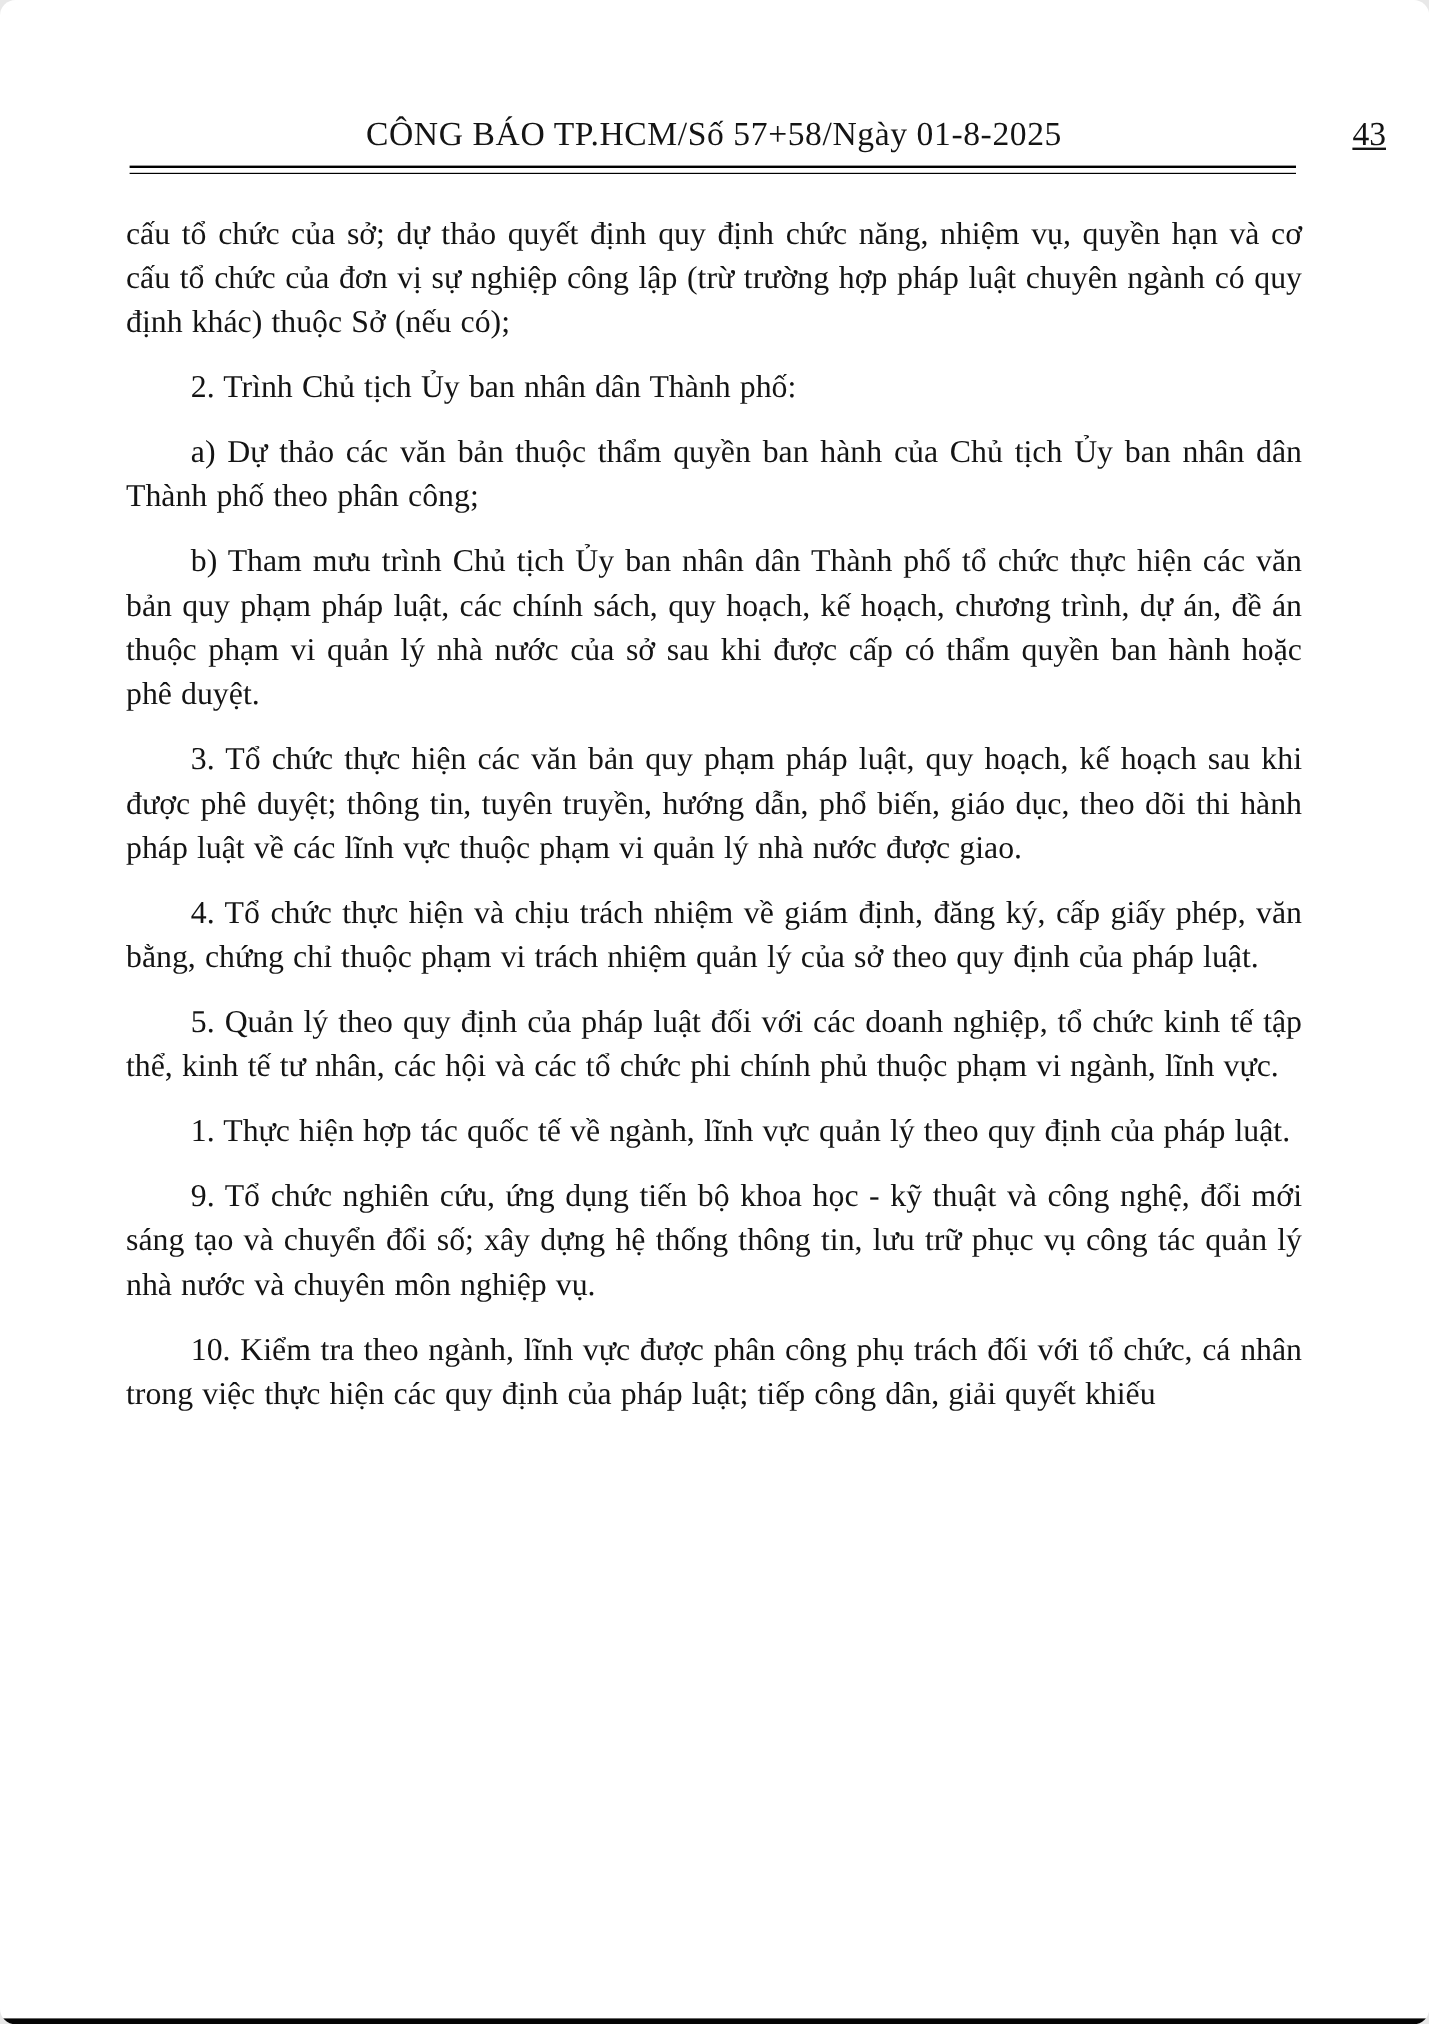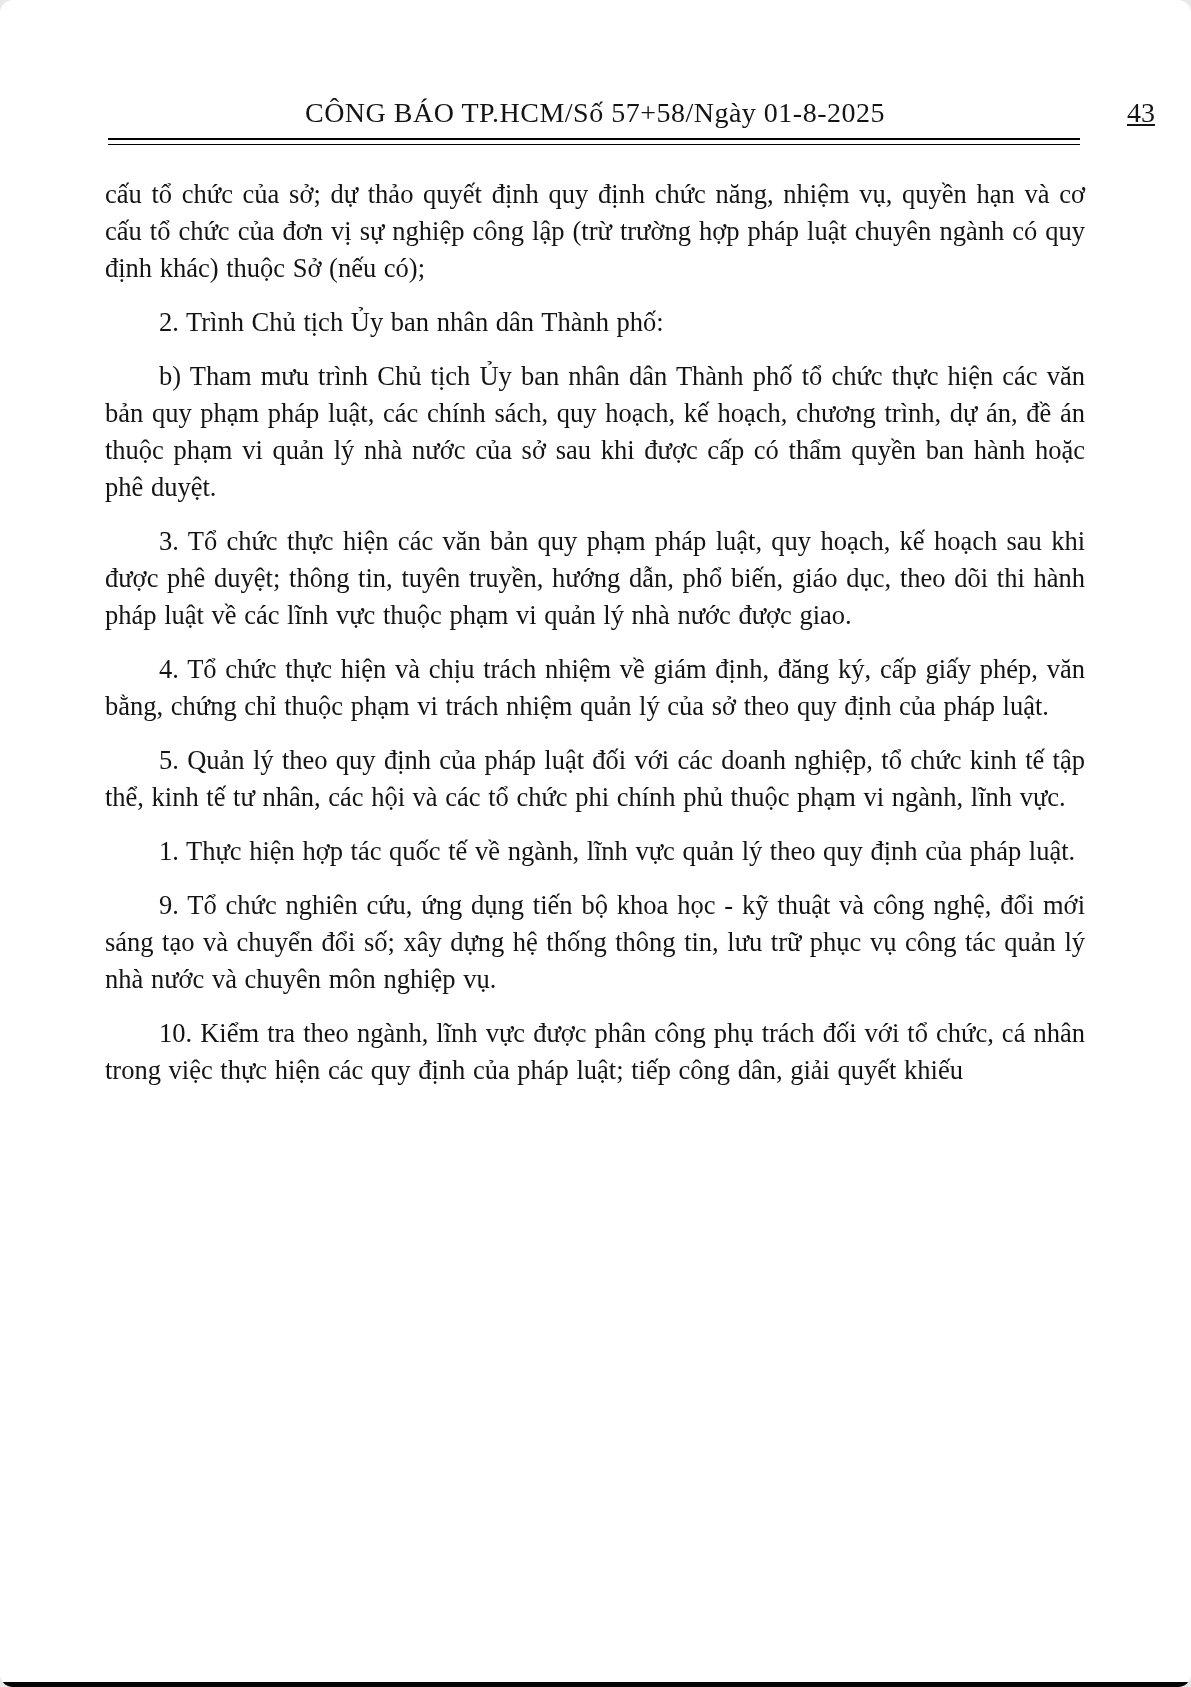--- a/index.html
+++ b/index.html
@@ -86,20 +86,21 @@
     <div class="header-title">CÔNG BÁO TP.HCM/Số 57+58/Ngày 01-8-2025</div>
   </div>
 
   <div class="page-number">43</div>
 
   <div class="double-rule"></div>
 
   <div class="doc-body">
     <p class="no-indent">cấu tổ chức của sở; dự thảo quyết định quy định chức năng, nhiệm vụ, quyền hạn và cơ cấu tổ chức của đơn vị sự nghiệp công lập (trừ trường hợp pháp luật chuyên ngành có quy định khác) thuộc Sở (nếu có);</p>
     <p>2. Trình Chủ tịch Ủy ban nhân dân Thành phố:</p>
+    <p>a) Dự thảo các văn bản thuộc thẩm quyền ban hành của Chủ tịch Ủy ban nhân dân Thành phố theo phân công;</p>
     <p>b) Tham mưu trình Chủ tịch Ủy ban nhân dân Thành phố tổ chức thực hiện các văn bản quy phạm pháp luật, các chính sách, quy hoạch, kế hoạch, chương trình, dự án, đề án thuộc phạm vi quản lý nhà nước của sở sau khi được cấp có thẩm quyền ban hành hoặc phê duyệt.</p>
     <p>3. Tổ chức thực hiện các văn bản quy phạm pháp luật, quy hoạch, kế hoạch sau khi được phê duyệt; thông tin, tuyên truyền, hướng dẫn, phổ biến, giáo dục, theo dõi thi hành pháp luật về các lĩnh vực thuộc phạm vi quản lý nhà nước được giao.</p>
     <p>4. Tổ chức thực hiện và chịu trách nhiệm về giám định, đăng ký, cấp giấy phép, văn bằng, chứng chỉ thuộc phạm vi trách nhiệm quản lý của sở theo quy định của pháp luật.</p>
     <p>5. Quản lý theo quy định của pháp luật đối với các doanh nghiệp, tổ chức kinh tế tập thể, kinh tế tư nhân, các hội và các tổ chức phi chính phủ thuộc phạm vi ngành, lĩnh vực.</p>
     <p>1. Thực hiện hợp tác quốc tế về ngành, lĩnh vực quản lý theo quy định của pháp luật.</p>
     <p>9. Tổ chức nghiên cứu, ứng dụng tiến bộ khoa học - kỹ thuật và công nghệ, đổi mới sáng tạo và chuyển đổi số; xây dựng hệ thống thông tin, lưu trữ phục vụ công tác quản lý nhà nước và chuyên môn nghiệp vụ.</p>
     <p>10. Kiểm tra theo ngành, lĩnh vực được phân công phụ trách đối với tổ chức, cá nhân trong việc thực hiện các quy định của pháp luật; tiếp công dân, giải quyết khiếu</p>
   </div>
 
   <div class="bottom-scan-bar"></div>

